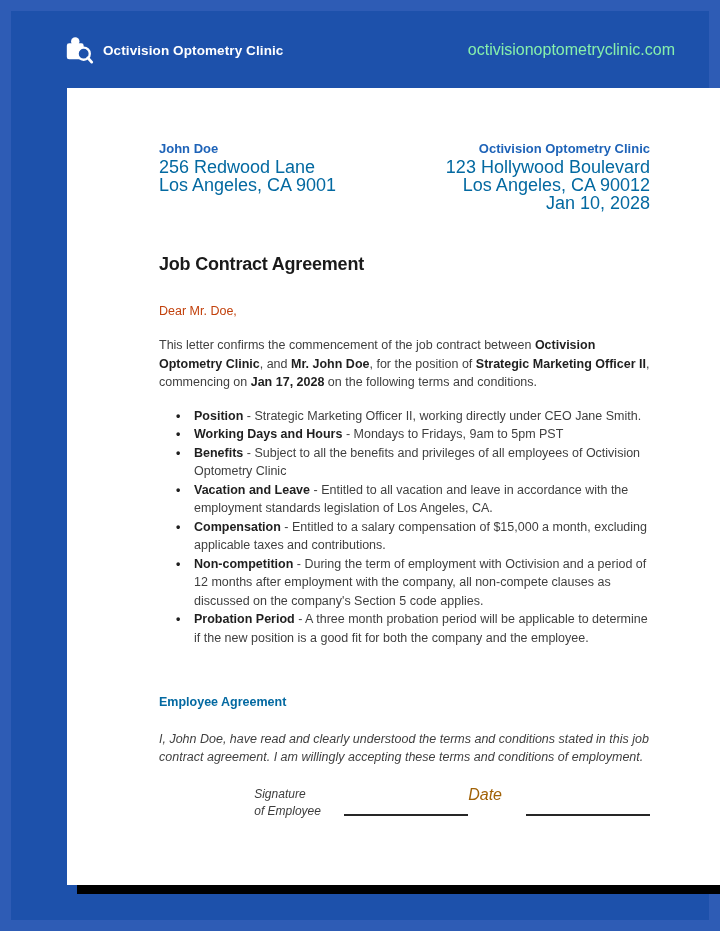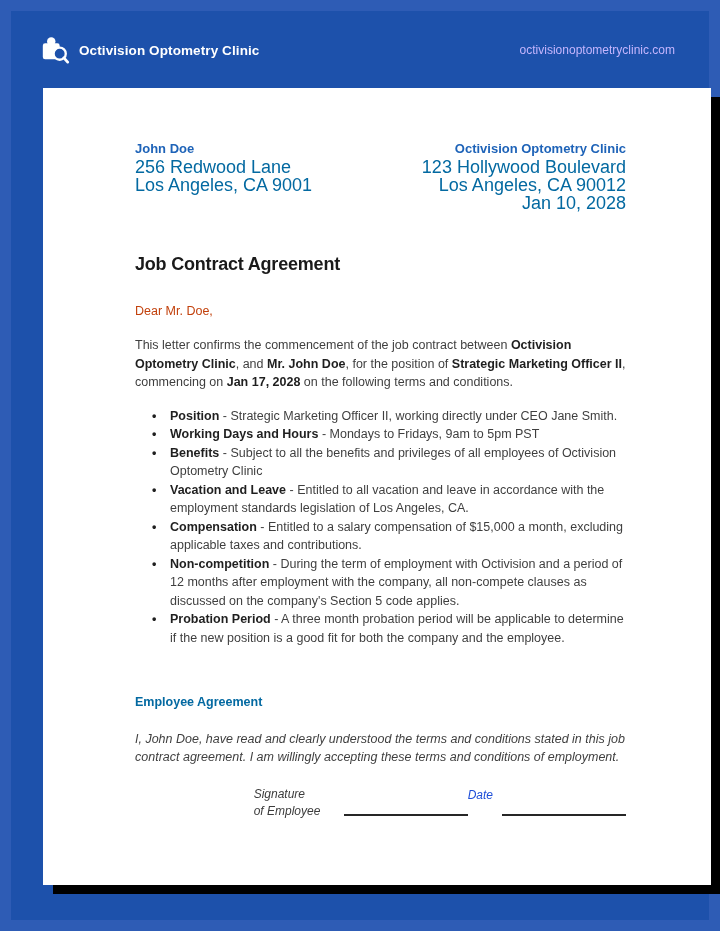--- a/index.html
+++ b/index.html
@@ -7,34 +7,35 @@
   body {
     font-family:"Liberation Sans", sans-serif;
     background:#1d51ab;
     overflow:hidden;
     position:relative;
   }
   .canvas {
     position:absolute; inset:0;
     background:#1d51ab;
     box-shadow: inset 0 0 0 11px #2e5cb5;
+    padding-left: 24px;
   }
   
   .header {
     height:88px;
     display:flex;
     align-items:center;
     justify-content:space-between;
     padding:12px 45px 0 40px;
   }
   .brand { display:flex; align-items:center; gap:9px; }
   .brand-name {
     color:#ffffff; font-weight:bold; font-size:13.5px; letter-spacing:0.1px;
   }
-  .site-url { color:#c4b5fd; font-size:12px; }
+  .site-url { color:#86efac; font-size:16px; }
   
   .page {
     position:relative;
     margin-left:43px;
     width:668px;
     height:797px;
     background:#ffffff;
     box-shadow:10px 9px 0 #000000;
     padding:52px 85px 0 92px;
     color:#3f3f3f;
@@ -85,22 +86,22 @@
     font-style:italic; font-size:12px; line-height:16.5px; color:#3c3c3c;
     width:90px;
   }
   .sig-line {
     display:inline-block;
     width:124px;
     border-bottom:2px solid #262626;
     margin-bottom:3px;
   }
   .date-label {
-    font-style:italic; font-size:12px; color:#1d4ed8;
-    margin-bottom:15px; margin-right:9px;
+    font-style:italic; font-size:16px; color:#a16207;
+    margin-bottom:15px; margin-right:24px;
   }
 </style>
 </head>
 <body>
 
 <div class="canvas">
 
   <div class="header">
     <div class="brand">
       <span>

